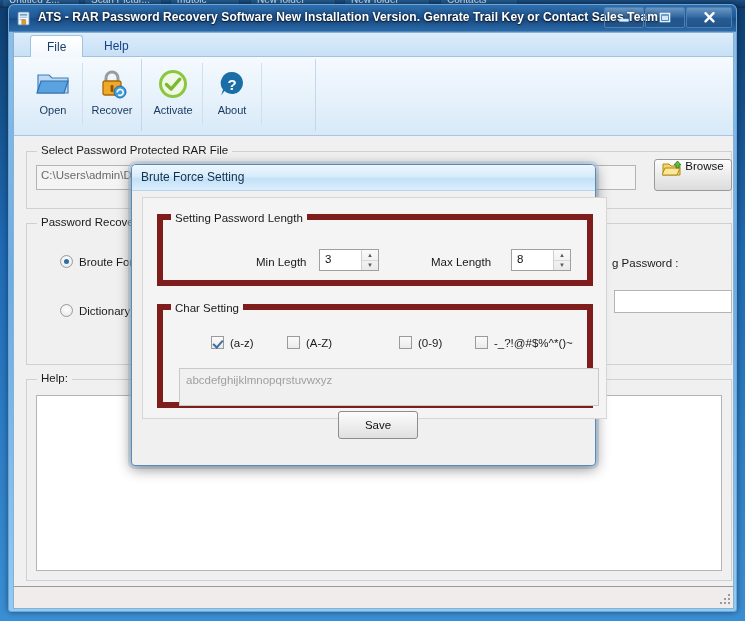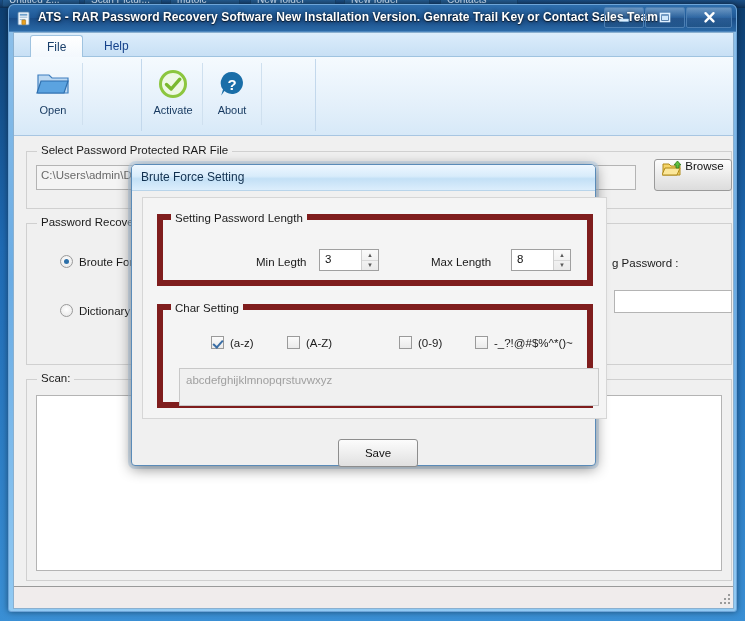--- a/index.html
+++ b/index.html
@@ -228,21 +228,21 @@
     width: 4px; height: 8px;
     border: solid #3a6ea5; border-width: 0 2px 2px 0;
     transform: rotate(42deg);
   }
   #charpreview {
     position: absolute; left: 16px; top: 58px; width: 420px; height: 38px;
     background: #f0f0f0; border: 1px solid #c8c8c8;
     font-size: 11.5px; color: #a0a0a0; padding: 5px 6px;
   }
   #save-btn {
-    position: absolute; left: 206px; top: 248px; width: 80px; height: 28px;
+    position: absolute; left: 206px; top: 220px; width: 80px; height: 28px;
     background: linear-gradient(180deg,#fcfcfc,#efefef 48%,#e0e0e0);
     border: 1px solid #8d8d8d; border-radius: 3px;
     display: flex; align-items: center; justify-content: center;
     font-size: 11.5px; color: #111; cursor: default;
   }
 
   
   #statusbar {
     position: absolute; left: 0; bottom: 0; width: 721px; height: 22px;
     background: #f0ecec; border-top: 1px solid #9a9a9a;
@@ -306,20 +306,32 @@
         <div class="rib-btn">
           <span class="icon-wrap">
             <svg width="34" height="28" viewBox="0 0 34 28">
               <path d="M2 5 h11 l3 3 h16 v15 h-30 z" fill="#bdd9f2" stroke="#3f7fbf" stroke-width="1.2"></path>
               <path d="M5 11 h27 l-4 12 h-27 z" fill="#5ba3e0" stroke="#2f6fae" stroke-width="1.2"></path>
             </svg>
           </span>
           <span class="lbl">Open</span>
         </div>
         <div class="rib-sep"></div>
+        <div class="rib-btn">
+          <span class="icon-wrap">
+            <svg width="32" height="32" viewBox="0 0 32 32">
+              <path d="M10 14 v-4 a6 6 0 0 1 12 0 v4" fill="none" stroke="#9b9b9b" stroke-width="3"></path>
+              <rect x="7" y="13" width="18" height="14" rx="2" fill="#f0a828" stroke="#a66a09" stroke-width="1.3"></rect>
+              <rect x="14.6" y="17" width="2.8" height="7" rx="1.2" fill="#8a5405"></rect>
+              <circle cx="24" cy="24" r="6" fill="#3d9ee0" stroke="#1d6da8" stroke-width="1"></circle>
+              <path d="M21.2 24.4 a3 3 0 1 1 1.1 2.3" fill="none" stroke="#ffffff" stroke-width="1.6"></path>
+            </svg>
+          </span>
+          <span class="lbl">Recover</span>
+        </div>
       </div>
 
       <div id="ribbon-group2">
         <div class="rib-btn">
           <span class="icon-wrap">
             <svg width="30" height="30" viewBox="0 0 30 30">
               <circle cx="15" cy="15" r="12.5" fill="#eef8e4" stroke="#8cc63f" stroke-width="3"></circle>
               <path d="M8.5 15.5 L13.2 20 L21.8 10.2" fill="none" stroke="#7ab92e" stroke-width="3.4" stroke-linecap="round" stroke-linejoin="round"></path>
             </svg>
           </span>
@@ -371,21 +383,21 @@
         <span>Broute Force</span>
       </div>
       <div class="radio-row" style="left:46px; top:167px;">
         <span class="radio"></span>
         <span>Dictionary att</span>
       </div>
       <div class="ctl-label" style="left:598px; top:120px;">g Password :</div>
       <div class="txtbox" style="left:600px; top:153px; width:118px; height:23px; color:#111;"></div>
 
       <div class="gbox" style="left:12px; top:242px; width:706px; height:202px;">
-        <span class="gbox-title">Scan:</span>
+        <span class="gbox-title">Help:</span>
       </div>
       <div class="txtbox" style="left:22px; top:258px; width:686px; height:176px; background:#ffffff;"></div>
     </div>
 
     <div id="statusbar">
       <div id="resize-grip">
         <span class="grip-dot" style="left:8px;top:0;"></span>
         <span class="grip-dot" style="left:4px;top:4px;"></span>
         <span class="grip-dot" style="left:8px;top:4px;"></span>
         <span class="grip-dot" style="left:0px;top:8px;"></span>

